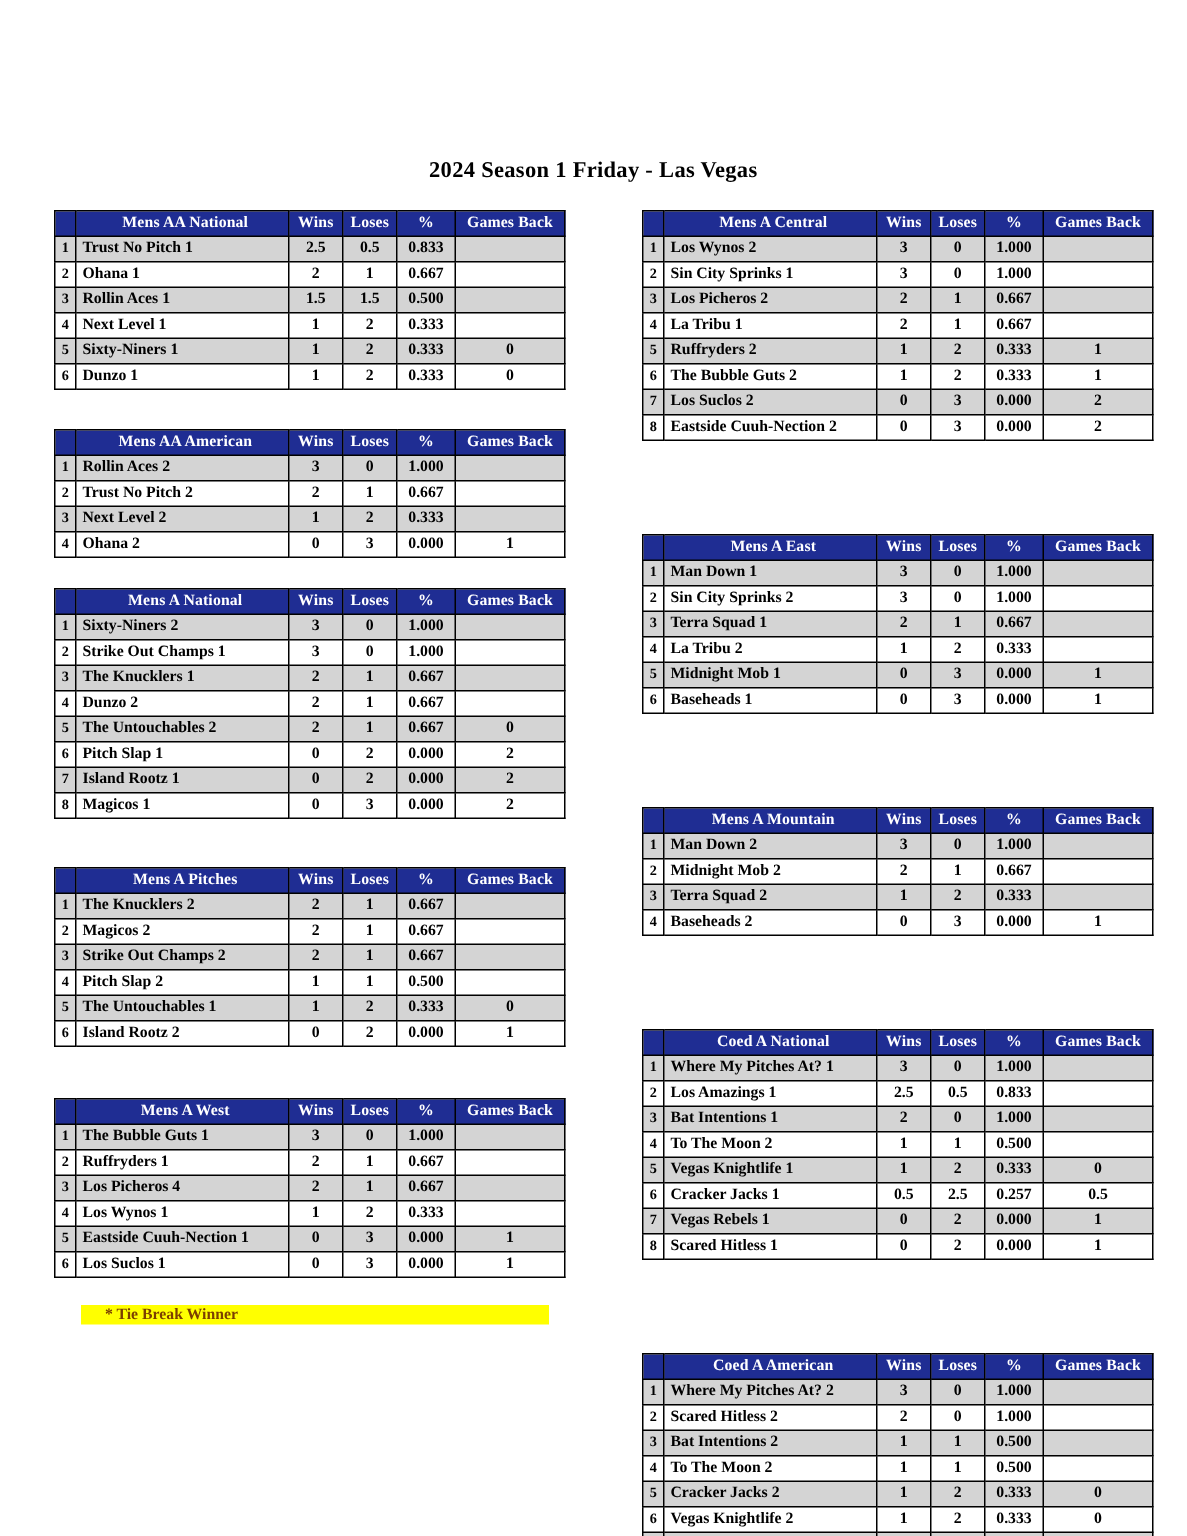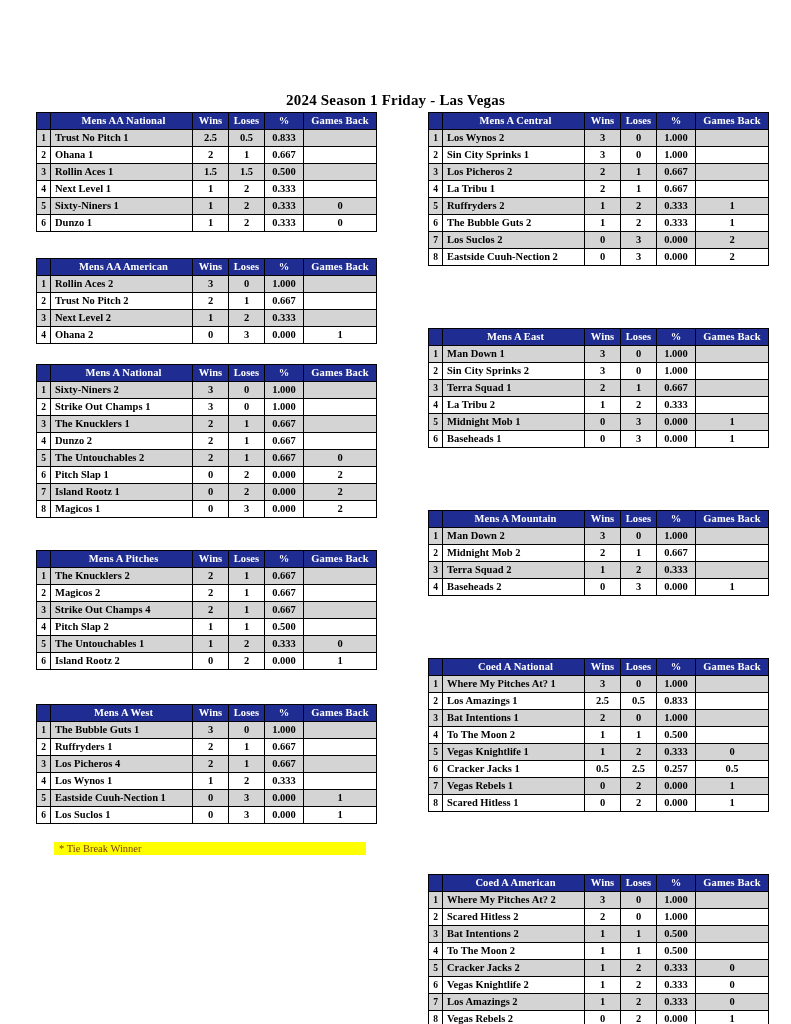--- a/index.html
+++ b/index.html
@@ -13,21 +13,21 @@
     font-family: "Liberation Serif", serif;
     color: #000000;
     position: relative;
     overflow: hidden;
   }
   .page-title {
     text-align: center;
     font-weight: bold;
     font-size: 15px;
     letter-spacing: 0.2px;
-    margin: 3px;
+    margin: 17px;
     padding-top: 89px;
     font-family: "Liberation Serif", serif;
   }
   .columns {
     display: flex;
     flex-direction: row;
     padding: 0 36px;
     box-sizing: border-box;
     width: 705px;
   }
@@ -74,24 +74,24 @@
   .c-pct  { width: 38px; text-align: center; font-weight: bold; }
   .c-gb   { width: 72px; text-align: center; font-weight: bold; }
   tr.shade td { background: #D4D4D4; }
   tr.plain td { background: #ffffff; }
   .hdr th.blank-hdr { background: #1F2D93; }
   .tiebreak {
     margin-top: 18px;
     margin-left: 18px;
     background: #FFFF00;
     color: #7B3F00;
-    font-weight: normal;
+    font-weight: bold;
     font-size: 10.5px;
     display: inline-block;
-    padding: 1px 5px 1px 5px;
+    padding: 1px 5px 1px 16px;
     font-family: "Liberation Serif", serif;
   }
 </style>
 </head>
 <body>
 
 <h1 class="page-title">2024 Season 1 Friday - Las Vegas</h1>
 
 <div class="columns">
   <div class="col col-left" id="left-col">
@@ -307,21 +307,21 @@
           <tr class="plain">
             <td class="c-rank">2</td>
             <td class="c-team">Magicos 2</td>
             <td class="c-num">2</td>
             <td class="c-num">1</td>
             <td class="c-pct">0.667</td>
             <td class="c-gb"></td>
           </tr>
           <tr class="shade">
             <td class="c-rank">3</td>
-            <td class="c-team">Strike Out Champs 4</td>
+            <td class="c-team">Strike Out Champs 2</td>
             <td class="c-num">2</td>
             <td class="c-num">1</td>
             <td class="c-pct">0.667</td>
             <td class="c-gb"></td>
           </tr>
           <tr class="plain">
             <td class="c-rank">4</td>
             <td class="c-team">Pitch Slap 2</td>
             <td class="c-num">1</td>
             <td class="c-num">1</td>

